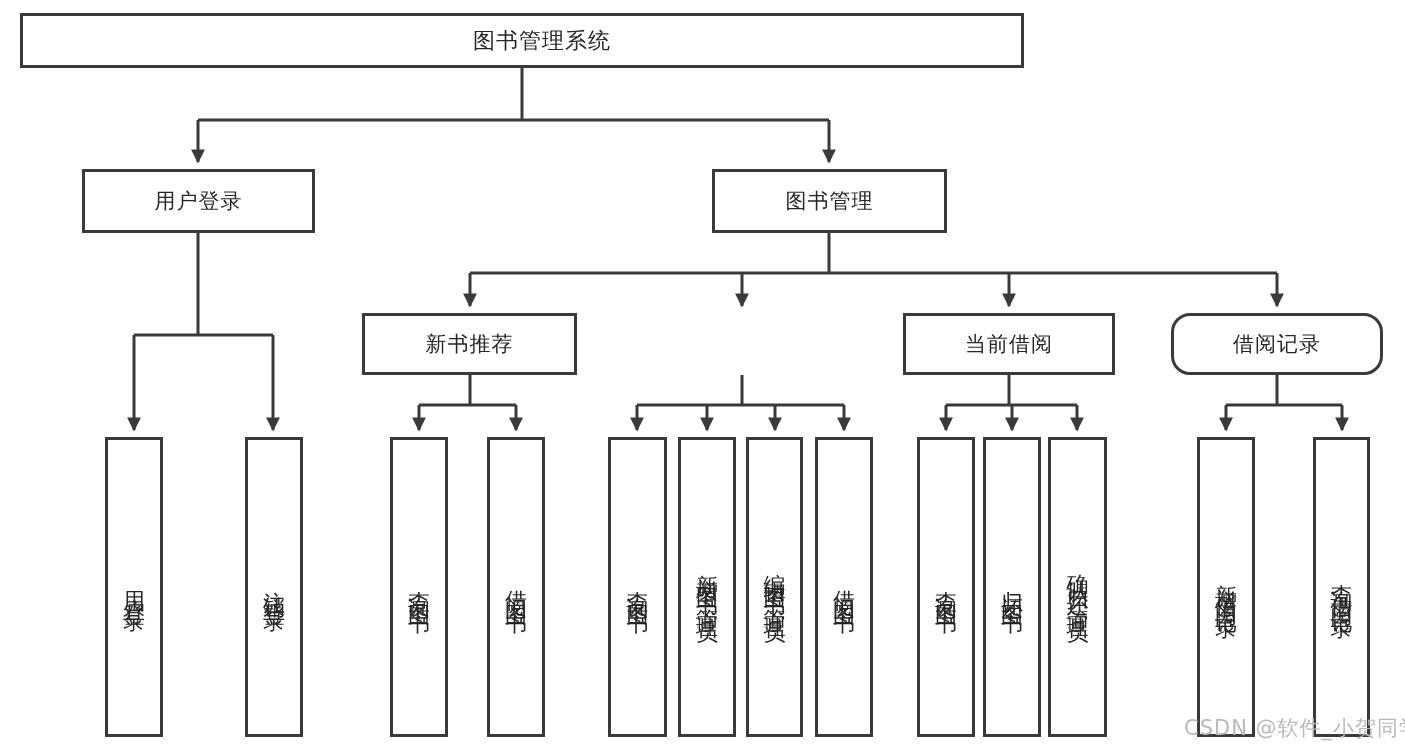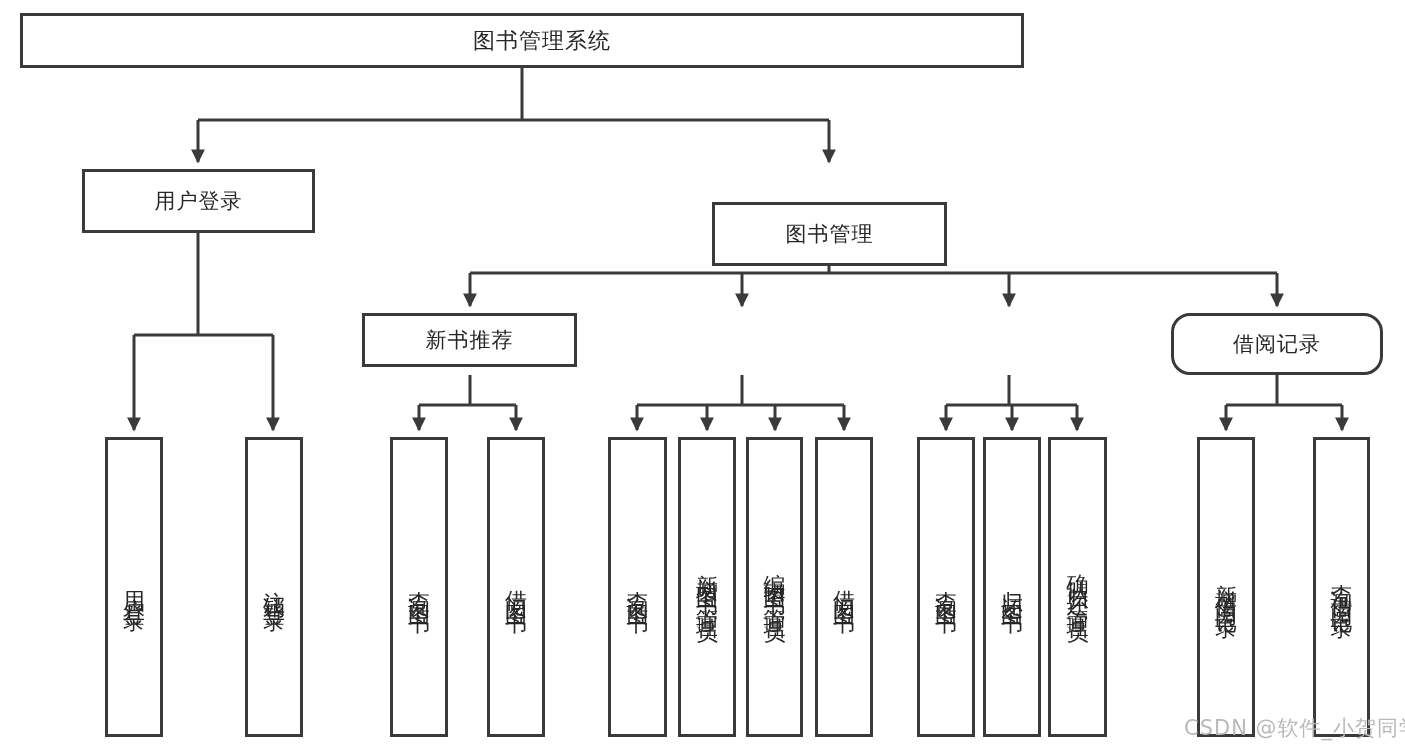--- a/index.html
+++ b/index.html
@@ -123,23 +123,24 @@
     <g stroke="#3a3a3a" stroke-width="3" fill="none">
       <path d="M1277,375 V405 M1226,405 H1342"></path>
       <path d="M1226,405 V430" marker-end="url(#arrow)"></path>
       <path d="M1342,405 V430" marker-end="url(#arrow)"></path>
     </g>
   </svg>
 
   <div class="node root-box" style="left:20px; top:13px; width:1004px; height:55px;">图书管理系统</div>
 
   <div class="node" style="left:82px; top:169px; width:233px; height:64px;">用户登录</div>
-  <div class="node" style="left:712px; top:169px; width:235px; height:64px;margin-top:33px;">图书管理</div>
+  <div class="node" style="left:712px; top:169px; width:235px; height:64px;">图书管理</div>
 
-  <div class="node" style="left:362px; top:313px; width:215px; height:54px;">新书推荐</div>
+  <div class="node" style="left:362px; top:313px; width:215px; height:62px;">新书推荐</div>
+  <div class="node" style="left:903px; top:313px; width:212px; height:62px;">当前借阅</div>
   <div class="node" style="left:1171px; top:313px; width:212px; height:62px;border-radius:19px;">借阅记录</div>
 
   <div class="leaf" style="left:105px; top:437px; width:58px; height:300px;">
     <span class="vtext">用户登录</span>
   </div>
   <div class="leaf" style="left:245px; top:437px; width:58px; height:300px;">
     <span class="vtext">注销登录</span>
   </div>
 
   <div class="leaf" style="left:390px; top:437px; width:58px; height:300px;">

